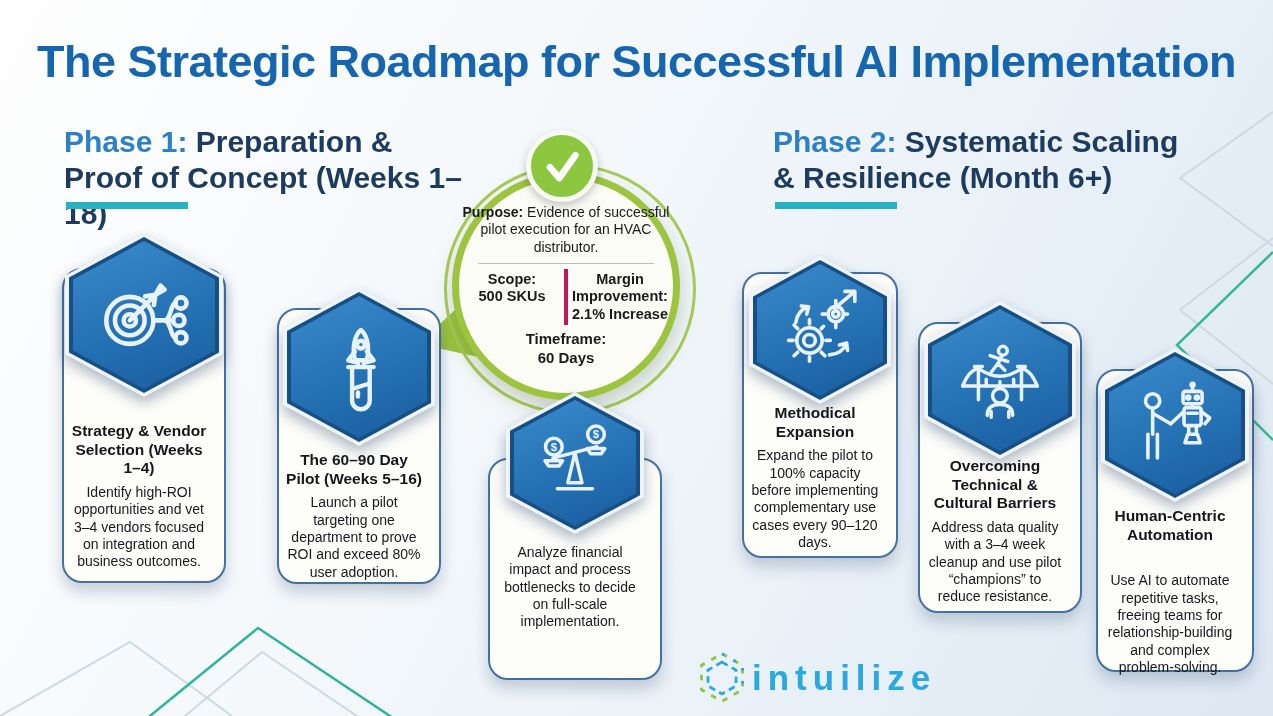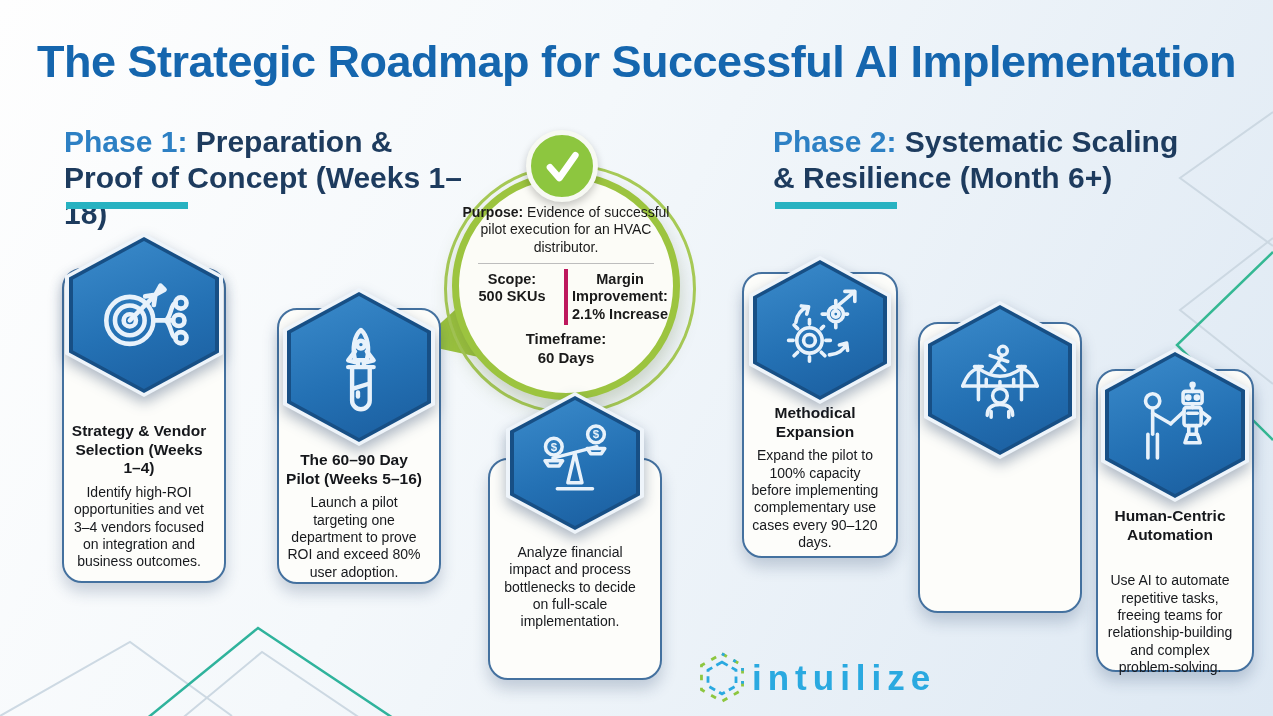--- a/index.html
+++ b/index.html
@@ -213,20 +213,22 @@
         <path d="M23 42 q2 -13 14 -17 M37 25 l-8 -1 M37 25 l-2 8"></path>
       </svg>
     </div>
         </div>
       </div>
   </div>
 </div>
 
 <div class="card" style="left:918px; top:301px; width:164px;">
   <div class="panel" style="top:21px; height:291px; padding-top:133px;">
+    <div class="card-title">Overcoming Technical &amp; Cultural Barriers</div>
+    <div class="card-body">Address data quality with a 3–4 week cleanup and use pilot “champions” to reduce resistance.</div>
   </div>
   <div class="hexwrap">
     <div class="hx hx-halo" style="width:152px;height:158px;">
         <div class="hx hx-edge">
           <div class="hx hx-body">
       <svg viewBox="0 0 100 100" fill="none" stroke="#e8f2fb" stroke-width="3.6" stroke-linecap="round" stroke-linejoin="round">
         <path d="M12 56 H88"></path>
         <path d="M28 36 V70 M72 36 V70"></path>
               <path d="M24 36 h8 M68 36 h8"></path>
         <path d="M28 38 Q50 54 72 38"></path>

